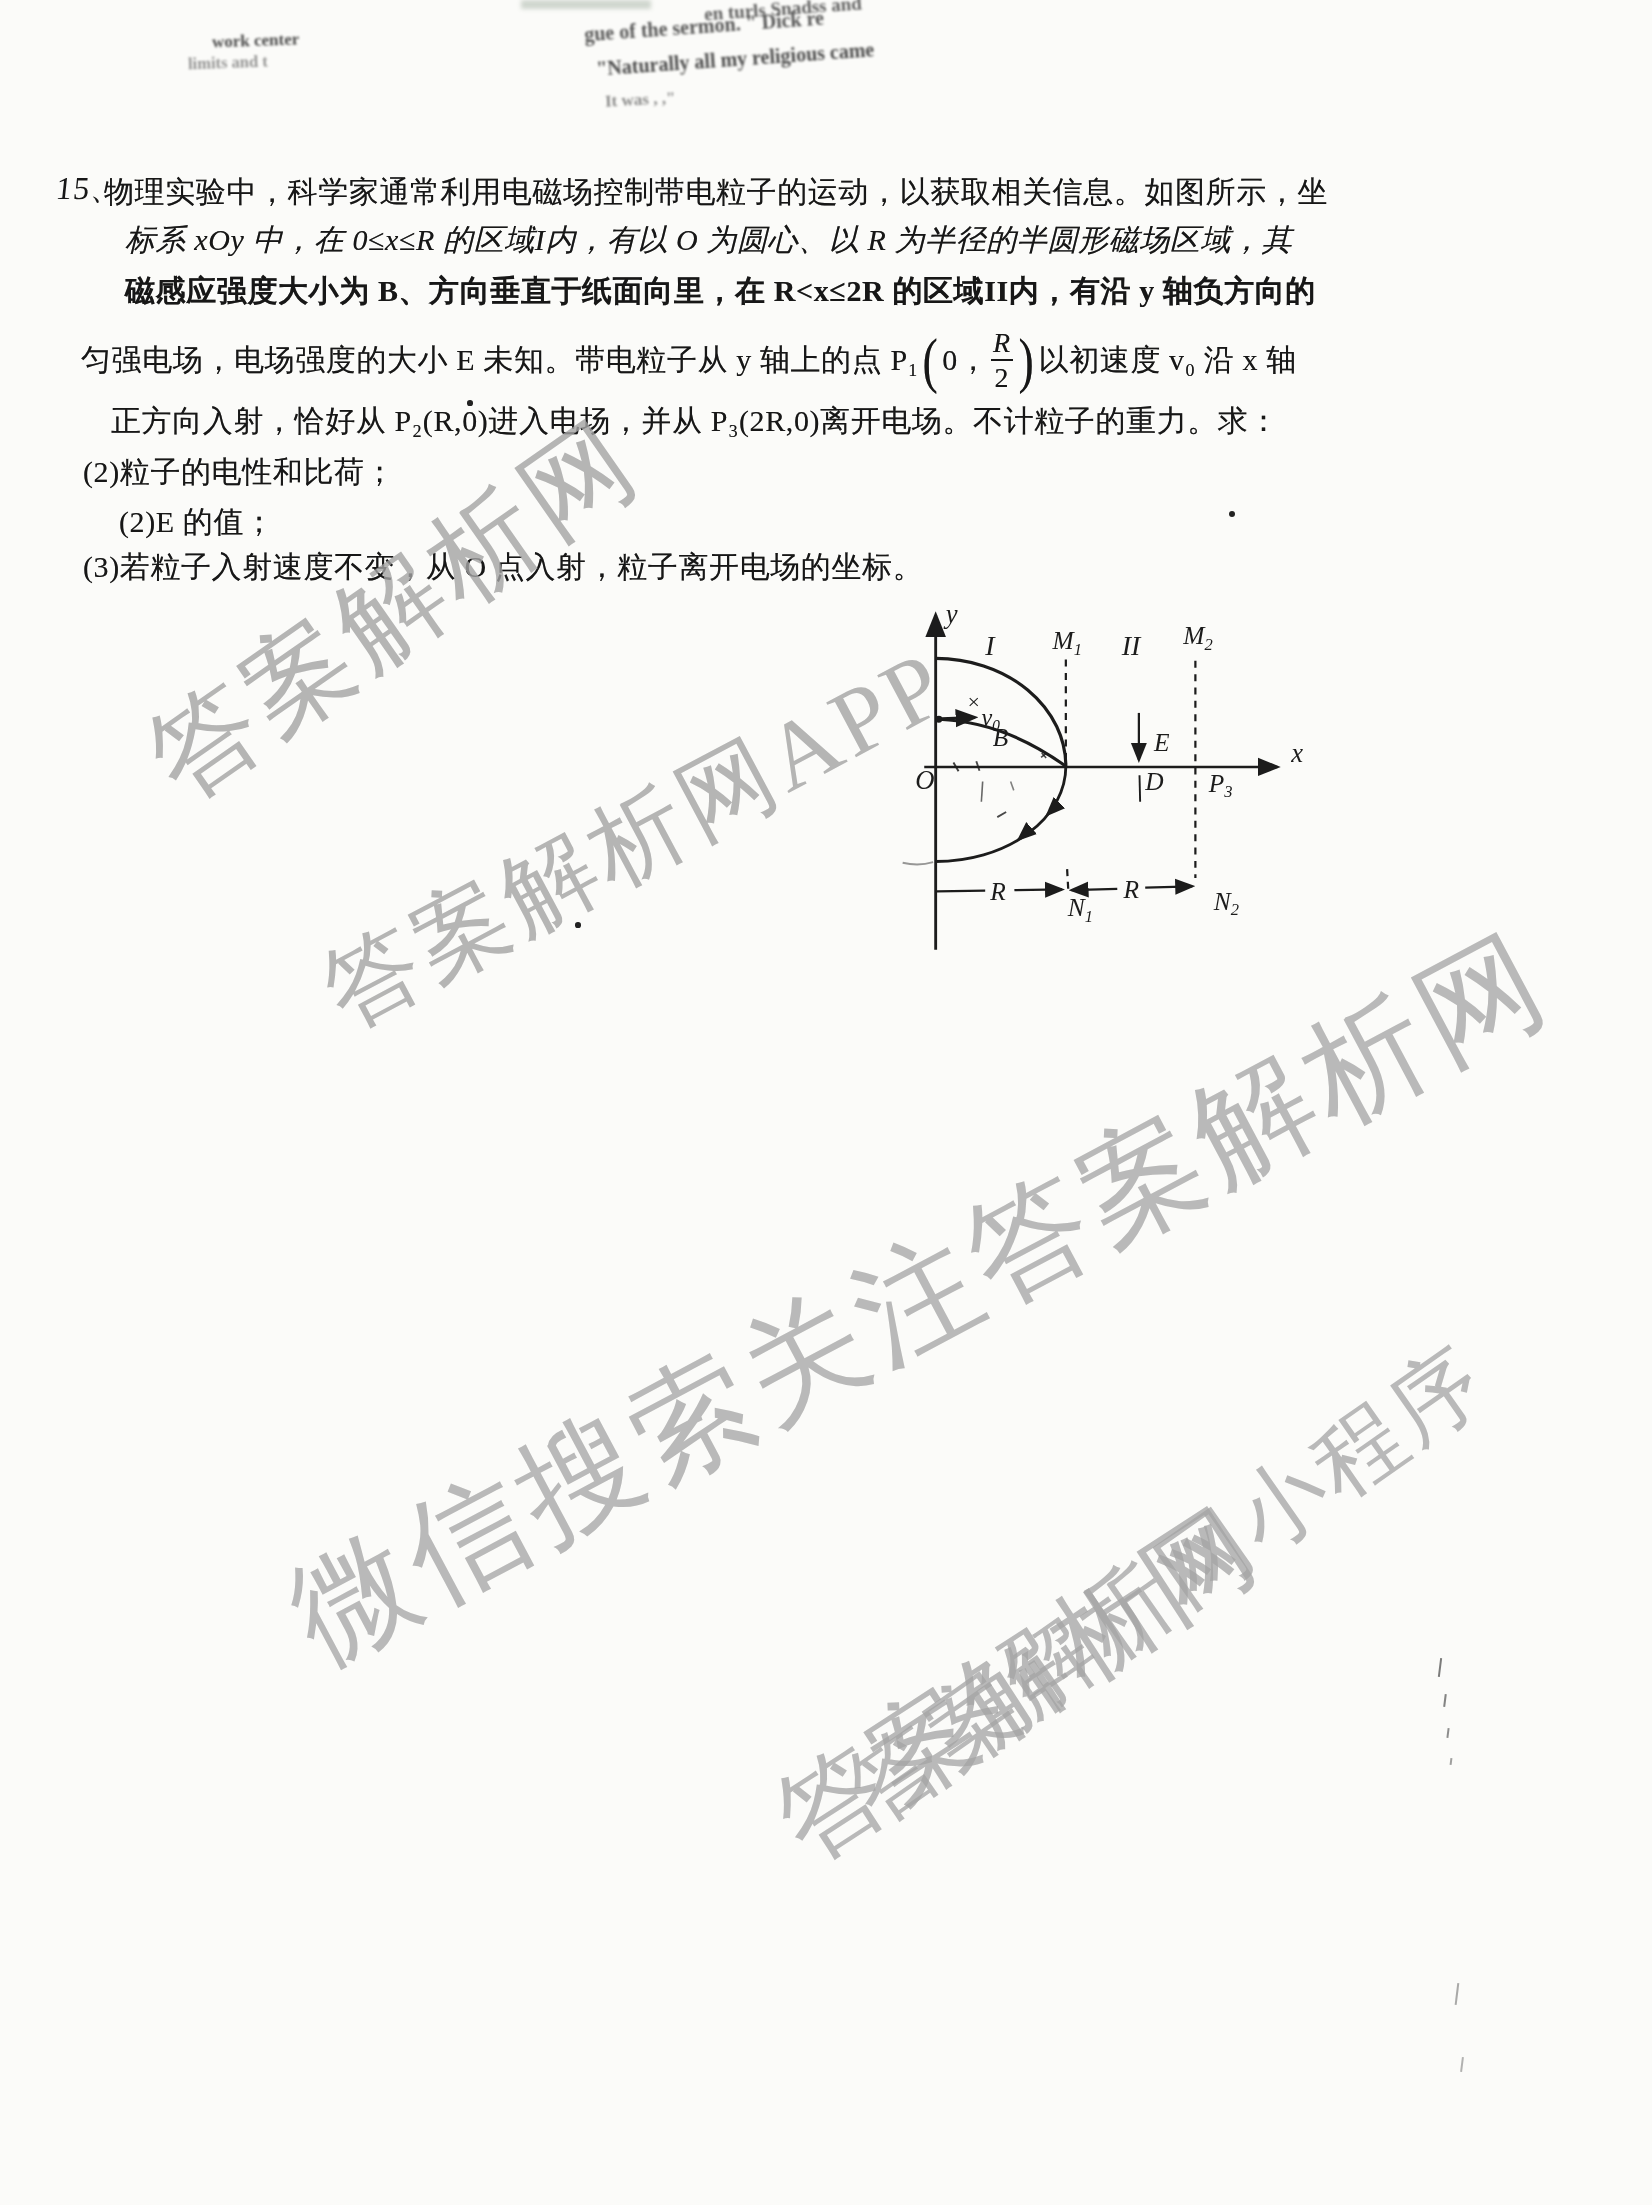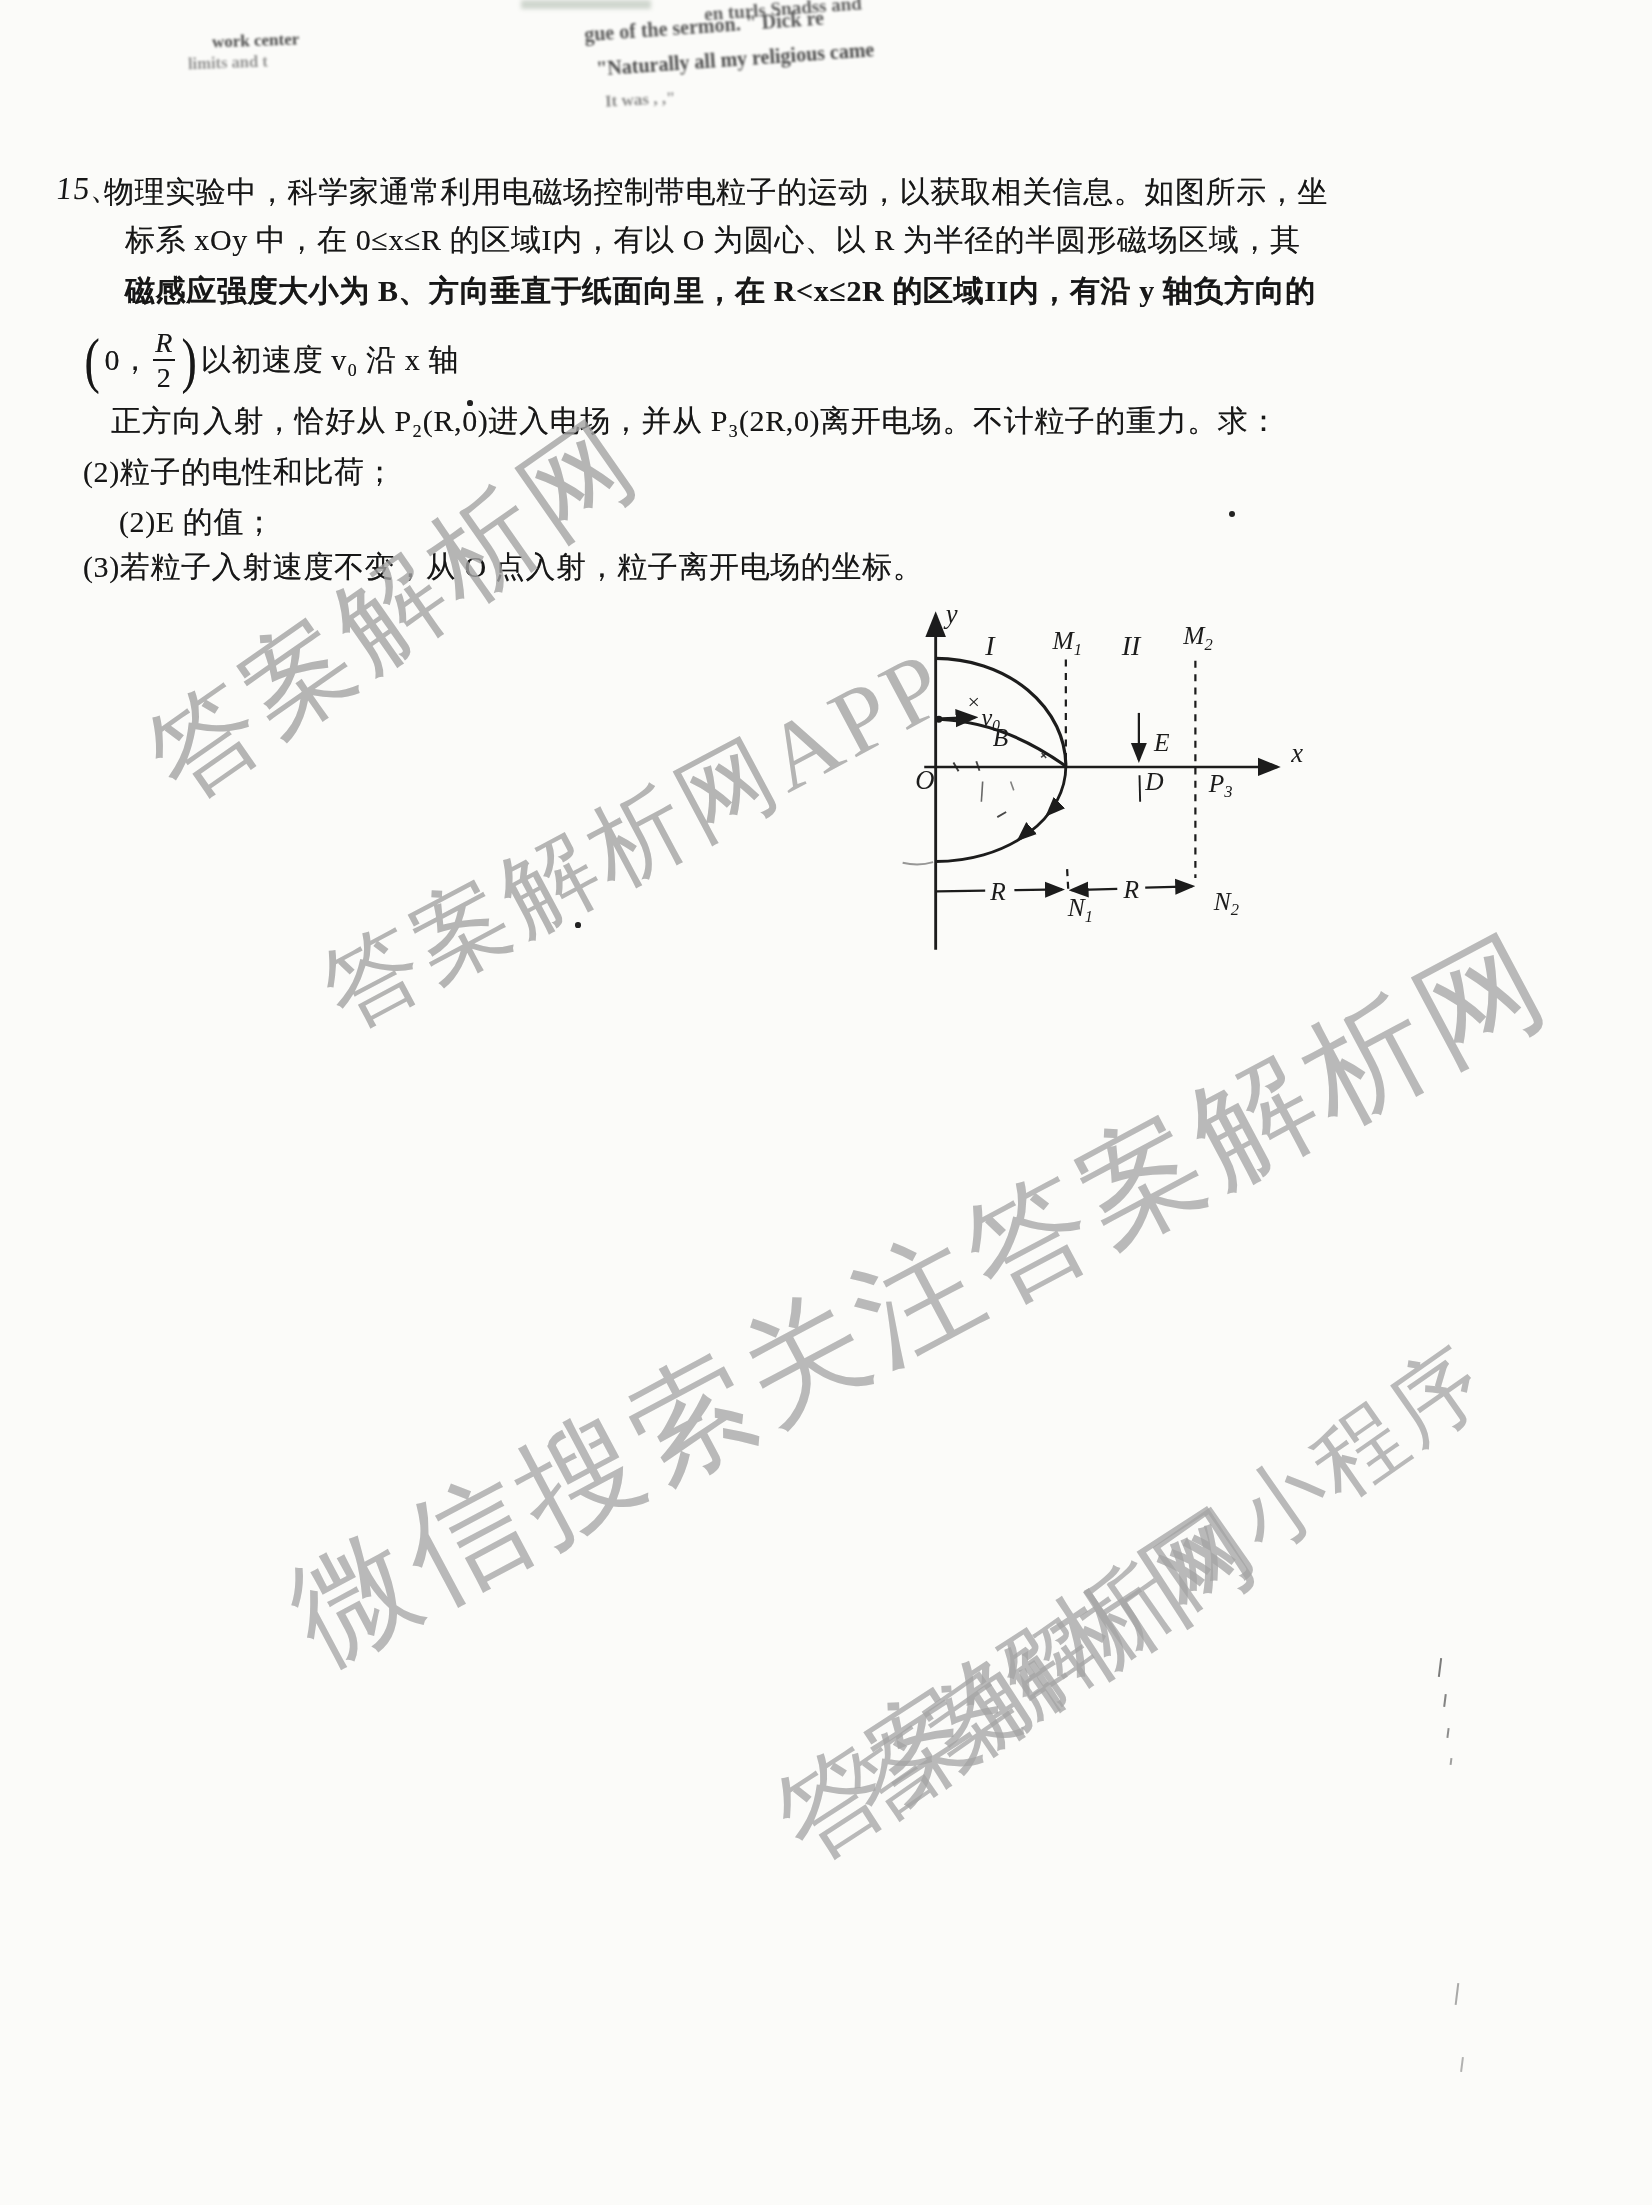--- a/index.html
+++ b/index.html
@@ -28,21 +28,21 @@
   
   .qnum{
     position:absolute;left:56px;top:167px;font-size:32px;
     transform:skewX(-6deg);letter-spacing:1.3px;
   }
   .line{
     position:absolute;font-size:30px;line-height:38px;white-space:nowrap;
     letter-spacing:0.6px;text-shadow:0 0 0.6px rgba(10,10,10,.5);
   }
   .l1{left:104px;top:173px;}
-  .l2{left:125px;top:221px;}
+  .l2{left:125px;top:221px;font-style:italic;}
   .l3{left:125px;top:272px;font-weight:bold;}
   .l4{left:81px;top:325px;display:flex;align-items:center;height:70px;}
   .l5{left:83px;top:402px;margin-left:28px;}
   .l6{left:83px;top:453px;}
   .l7{left:83px;top:503px;margin-left:36px;}
   .l8{left:83px;top:548px;}
   .bigparen{font-size:61px;font-weight:400;line-height:61px;margin:0 1.3px;transform:scaleX(.75);}
   .frac{display:inline-flex;flex-direction:column;align-items:center;margin:0 2.5px;line-height:1;}
   .frac .num,.frac .den{font-size:28px;font-style:italic;line-height:29px;}
   .frac .den{font-style:normal;}
@@ -94,20 +94,21 @@
 <span class="frag f5">work center</span>
 <span class="frag f6">limits and t</span>
 
 <div class="qnum">15、</div>
 
 <div class="line l1">物理实验中，科学家通常利用电磁场控制带电粒子的运动，以获取相关信息。如图所示，坐</div>
 <div class="line l2">标系 xOy 中，在 0≤x≤R 的区域I内，有以 O 为圆心、以 R 为半径的半圆形磁场区域，其</div>
 <div class="line l3">磁感应强度大小为 B、方向垂直于纸面向里，在 R&lt;x≤2R 的区域II内，有沿 y 轴负方向的</div>
 
 <div class="line l4">
+  <span>匀强电场，电场强度的大小 E 未知。带电粒子从 y 轴上的点 P₁</span>
   <span class="bigparen">(</span>
   <span>0，</span>
   <span class="frac">
     <span class="num">R</span>
     <span class="bar"></span>
     <span class="den">2</span>
   </span>
   <span class="bigparen">)</span>
   <span>以初速度 v₀ 沿 x 轴</span>
 </div>

